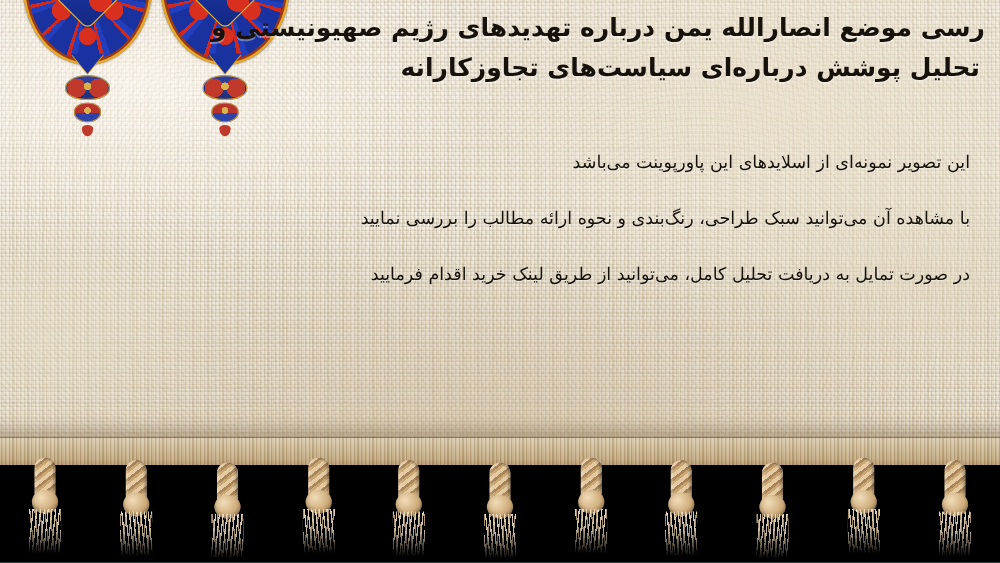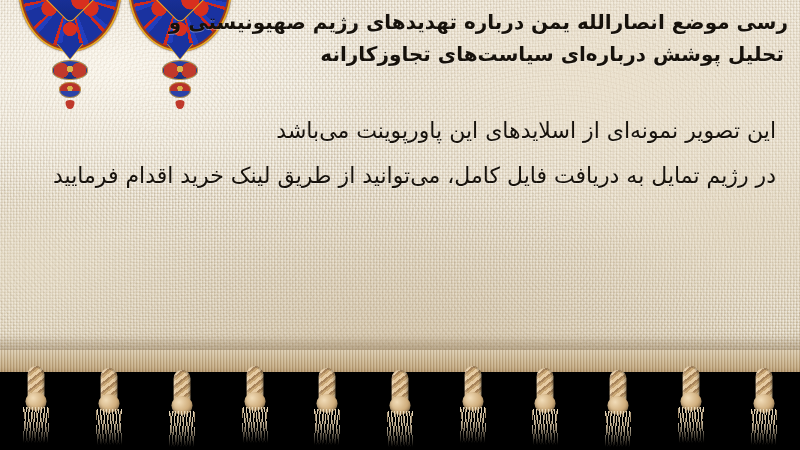--- a/index.html
+++ b/index.html
@@ -182,21 +182,21 @@
 
   .body-block {
     position:absolute;
     right:24px; top:108px;
     width:752px;
     text-align:right;
     direction:rtl;
   }
   .body-line {
     font-family:"DejaVu Sans", sans-serif;
-    font-size:22px;
+    font-size:14px;
     line-height:45px;
     font-weight:400;
     color:#16110b;
     white-space:nowrap;
     text-shadow:0 1px 0 rgba(255,255,255,.3);
   }
 
   
   .fringe-zone {
     position:absolute;
@@ -308,21 +308,22 @@
 
   <div class="text-layer">
 
     <div class="title-block">
       <div class="title-line first">رسی موضع انصارالله یمن درباره تهدیدهای رژیم صهیونیستی و</div>
       <div class="title-line">تحلیل پوشش درباره‌ای سیاست‌های تجاوزکارانه</div>
     </div>
 
     <div class="body-block">
       <div class="body-line">این تصویر نمونه‌ای از اسلایدهای این پاورپوینت می‌باشد</div>
-      <div class="body-line">در رژیم تمایل به دریافت فایل کامل، می‌توانید از طریق لینک خرید اقدام فرمایید</div>
+      <div class="body-line">با مشاهده آن می‌توانید سبک طراحی، رنگ‌بندی و نحوه ارائه مطالب را بررسی نمایید</div>
+      <div class="body-line">در صورت تمایل به دریافت تحلیل کامل، می‌توانید از طریق لینک خرید اقدام فرمایید</div>
     </div>
 
   </div>
 
   <div class="fringe-shadow"></div>
 
   <div class="fringe-zone">
     <div class="fringe-header"></div>
     <div class="tassel-row" id="tassel-row">
         <div class="tassel" style="left: 19.3636px; top: 0px;">

